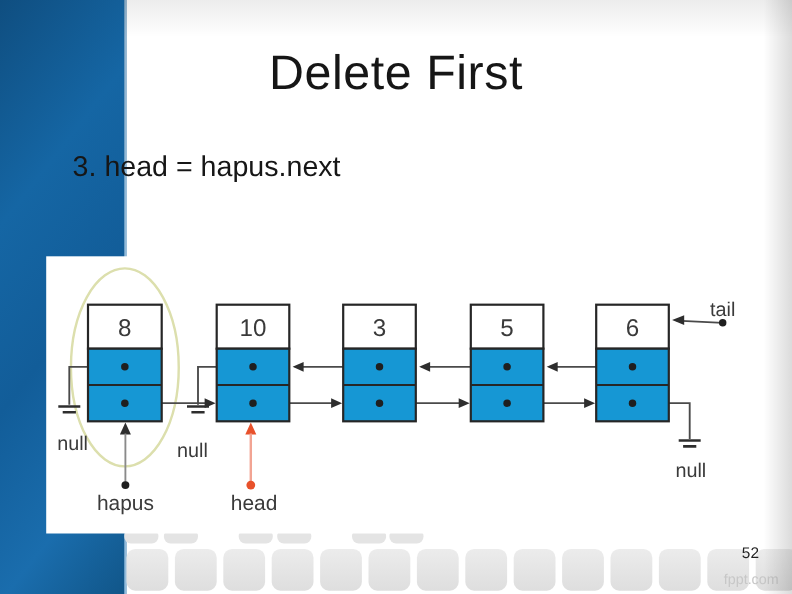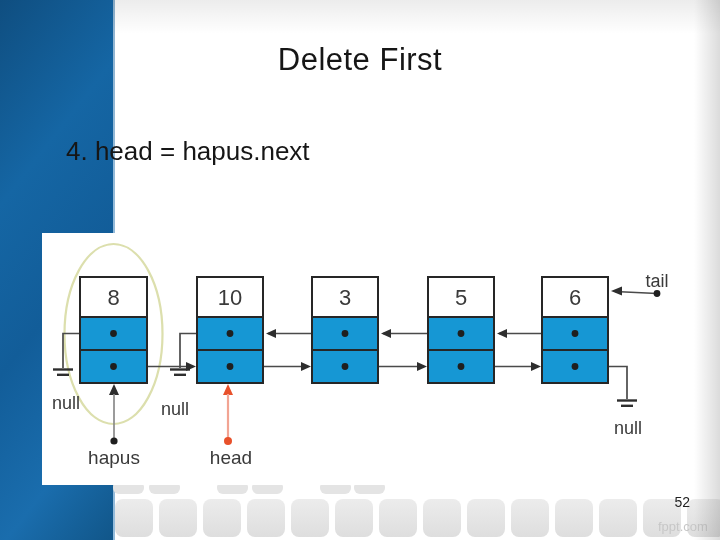--- a/index.html
+++ b/index.html
@@ -17,21 +17,21 @@
     background:linear-gradient(180deg,rgba(0,0,0,.075),rgba(0,0,0,0));
     pointer-events:none;
   }
   .right-shade{
     position:absolute;top:0;right:0;width:26px;height:540px;
     background:linear-gradient(90deg,rgba(0,0,0,0),rgba(0,0,0,.14));
     pointer-events:none;z-index:9;
   }
   .title{
     position:absolute;left:0;right:0;top:42px;text-align:center;
-    font-size:31px;color:#161616;letter-spacing:.5px;
+    font-size:44px;color:#161616;letter-spacing:.5px;
   }
   .subtitle{
     position:absolute;left:66px;top:136px;
     font-size:26px;color:#161616;z-index:3;
   }
   .diagram-box{
     position:absolute;left:42px;top:233px;width:640px;height:252px;
     background:#ffffff;z-index:2;
   }
   .kbd{position:absolute;left:0;top:0;width:720px;height:540px;z-index:1;}
@@ -80,21 +80,21 @@
       <div class="key" style="left: 687px; top: 499px;"></div>
       <div class="tab" style="left: 113px; top: 484px;"></div>
       <div class="tab" style="left: 149px; top: 484px;"></div>
       <div class="tab" style="left: 217px; top: 484px;"></div>
       <div class="tab" style="left: 252px; top: 484px;"></div>
       <div class="tab" style="left: 320px; top: 484px;"></div>
       <div class="tab" style="left: 354px; top: 484px;"></div>
     </div>
 
   <div class="title">Delete First</div>
-  <div class="subtitle">4. head = hapus.next</div>
+  <div class="subtitle">3. head = hapus.next</div>
 
   <div class="diagram-box">
     <svg viewBox="0 0 640 252" width="640" height="252">
 
       <ellipse cx="71.5" cy="101" rx="49" ry="90" fill="none" stroke="#dcdfad" stroke-width="2.2"></ellipse>
 
       <g stroke="#4a4a4a" stroke-width="1.7" fill="none">
         <polyline points="71.5,100.5 21,100.5 21,135"></polyline>
         <g stroke="#2e2e2e" stroke-width="2.4">
           <line x1="11" y1="136.5" x2="31" y2="136.5"></line>

